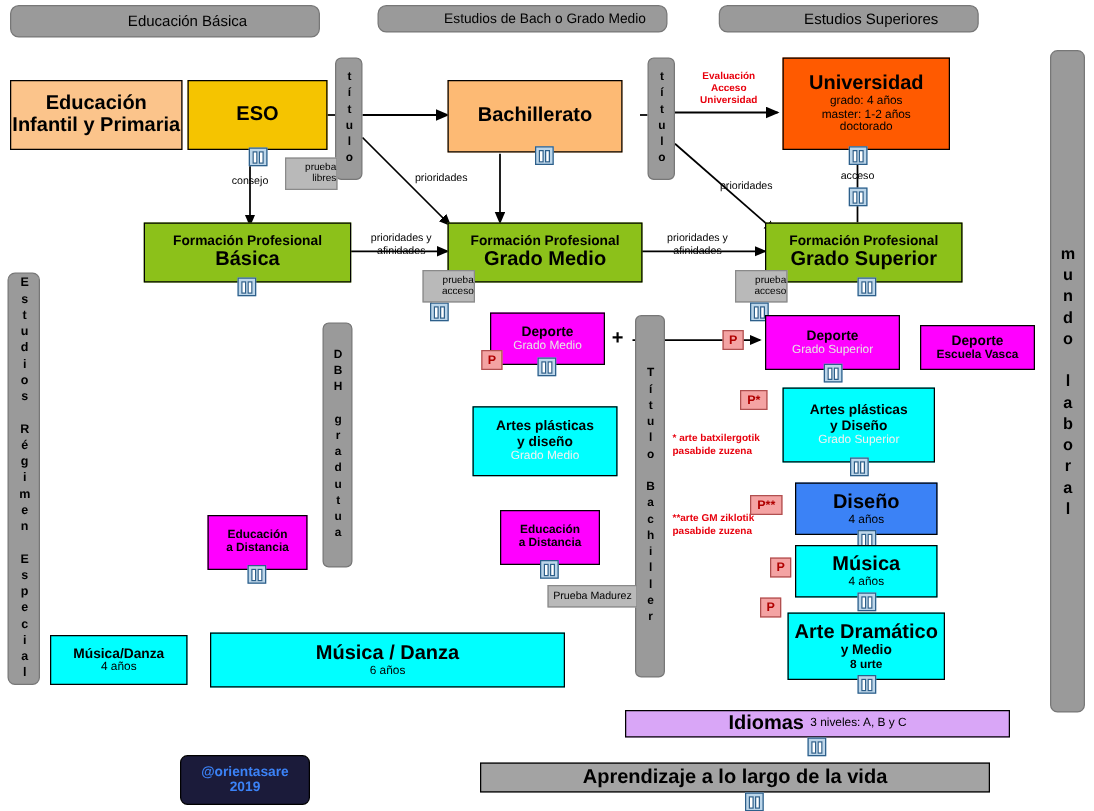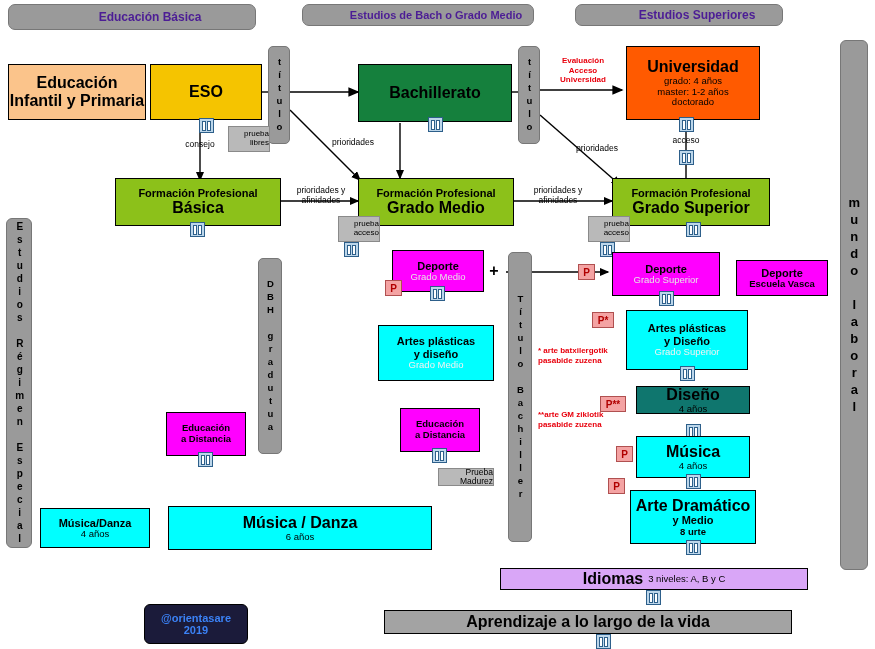--- a/index.html
+++ b/index.html
@@ -7,22 +7,22 @@
     width:875px;height:649px;
     background:#ffffff;
     font-family:"Liberation Sans", sans-serif;
     position:relative;
     overflow:hidden;
   }
   #stage{position:absolute;left:0;top:0;width:875px;height:649px;}
   .box{position:absolute;box-sizing:border-box;border:1px solid #000;
        display:flex;flex-direction:column;align-items:center;justify-content:center;
        text-align:center;line-height:1.12;}
-  .hdr{background:#9a9a9a;color:#4c1d95;border:1px solid #777;border-radius:7px;
-       font-weight:bold;font-size:12px;display:flex;align-items:center;justify-content:center;
+  .hdr{background:#9a9a9a;color:#000000;border:1px solid #777;border-radius:7px;
+       font-weight:normal;font-size:12px;display:flex;align-items:center;justify-content:center;
        position:absolute;box-sizing:border-box;padding-left:36px;}
   .sidebar{position:absolute;background:#9a9a9a;border:1px solid #777;border-radius:6px;
            color:#000;font-weight:bold;display:flex;align-items:center;justify-content:center;
            box-sizing:border-box;}
   .vtext{writing-mode:vertical-rl;text-orientation:upright;letter-spacing:2px;line-height:1.05;}
   .smalllabel{position:absolute;font-size:8.5px;color:#000;text-align:center;line-height:1.15;}
   .redlabel{position:absolute;font-size:8px;color:#e8000d;text-align:center;line-height:1.2;font-weight:bold;}
   .pbadge{position:absolute;background:#f4a3a3;border:1px solid #b05050;color:#b00000;
           font-weight:bold;font-size:10px;display:flex;align-items:center;justify-content:center;
           box-sizing:border-box;}
@@ -109,21 +109,21 @@
 
   <div class="box" style="left:150px;top:64px;width:112px;height:56px;background:#f5c400;">
     <div class="t1">ESO</div>
   </div>
   <div class="bookicon" style="left:199px;top:118px;"></div>
 
   <div class="vertbox" style="left:268px;top:46px;width:22px;height:98px;">
     <span class="vtext">título</span>
   </div>
 
-  <div class="box" style="left:358px;top:64px;width:154px;height:58px;background:#15803d;">
+  <div class="box" style="left:358px;top:64px;width:140px;height:58px;background:#fdba74;">
     <div class="t1">Bachillerato</div>
   </div>
   <div class="bookicon" style="left:428px;top:117px;"></div>
 
   <div class="vertbox" style="left:518px;top:46px;width:22px;height:98px;">
     <span class="vtext">título</span>
   </div>
 
   <div class="redlabel" style="left:552px;top:56px;width:62px;">
     <span>Evaluación Acceso Universidad</span>
@@ -240,21 +240,21 @@
   <div class="redlabel" style="left:538px;top:346px;width:82px;text-align:left;">
     <span>* arte batxilergotik pasabide zuzena</span>
   </div>
   <div class="redlabel" style="left:538px;top:410px;width:82px;text-align:left;">
     <span>**arte GM ziklotik pasabide zuzena</span>
   </div>
 
   <div class="pbadge" style="left:600px;top:396px;width:26px;height:16px;">
     <span>P**</span>
   </div>
-  <div class="box" style="left:636px;top:386px;width:114px;height:28px;background:#0f766e;">
+  <div class="box" style="left:636px;top:386px;width:114px;height:42px;background:#3b82f6;">
     <div class="t1">Diseño</div>
     <div class="t3">4 años</div>
   </div>
   <div class="bookicon" style="left:686px;top:424px;"></div>
 
   <div class="pbadge" style="left:616px;top:446px;width:17px;height:16px;">
     <span>P</span>
   </div>
   <div class="box" style="left:636px;top:436px;width:114px;height:42px;background:#00ffff;">
     <div class="t1">Música</div>
@@ -277,29 +277,29 @@
     <div class="t3" style="font-weight:bold;">a Distancia</div>
   </div>
   <div class="bookicon" style="left:198px;top:452px;"></div>
 
   <div class="box" style="left:400px;top:408px;width:80px;height:44px;background:#ff00ff;">
     <div class="t3" style="font-weight:bold;">Educación</div>
     <div class="t3" style="font-weight:bold;">a Distancia</div>
   </div>
   <div class="bookicon" style="left:432px;top:448px;"></div>
 
-  <div class="graybadge" style="left:438px;top:468px;width:56px;height:18px;font-size:8.5px;">
+  <div class="graybadge" style="left:438px;top:468px;width:72px;height:18px;font-size:8.5px;">
     <span>Prueba Madurez</span>
   </div>
 
   <div class="box" style="left:40px;top:508px;width:110px;height:40px;background:#00ffff;">
     <div class="t2">Música/Danza</div>
     <div class="t3">4 años</div>
   </div>
-  <div class="box" style="left:168px;top:506px;width:264px;height:44px;background:#00ffff;">
+  <div class="box" style="left:168px;top:506px;width:284px;height:44px;background:#00ffff;">
     <div class="t1">Música / Danza</div>
     <div class="t3">6 años</div>
   </div>
 
   <div class="box" style="left:500px;top:568px;width:308px;height:22px;background:#d9a6f7;flex-direction:row;gap:5px;">
     <span class="t1">Idiomas</span>
     <span class="t3">3 niveles: A, B y C</span>
   </div>
   <div class="bookicon" style="left:646px;top:590px;"></div>
 

